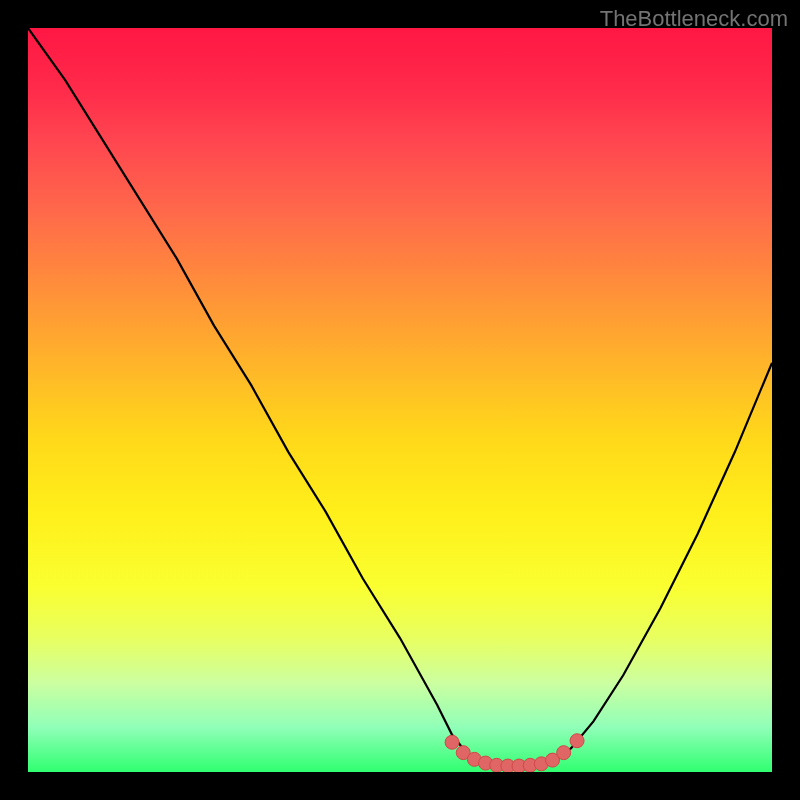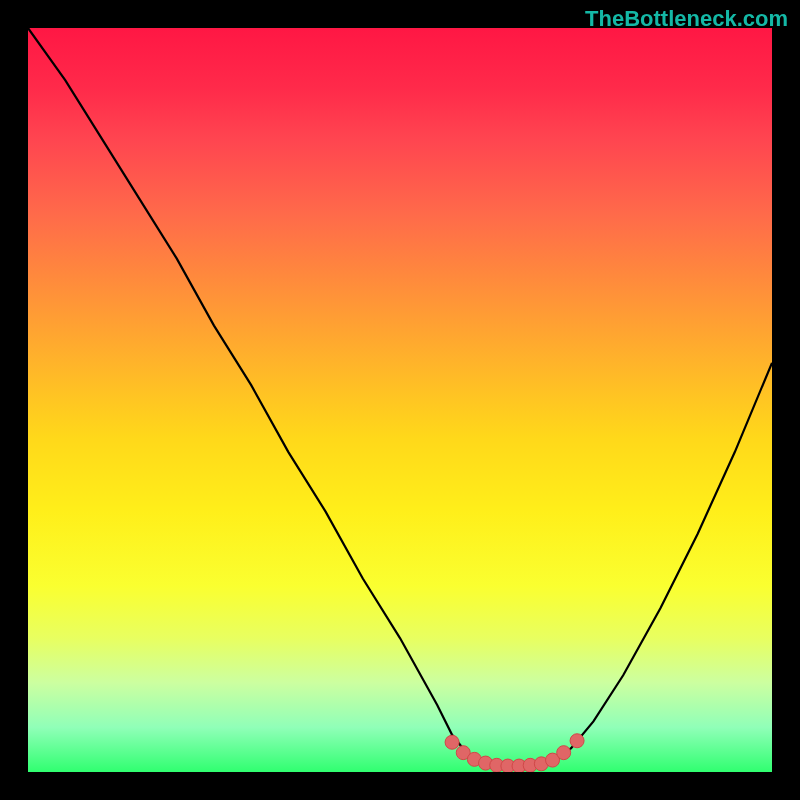--- a/index.html
+++ b/index.html
@@ -9,23 +9,23 @@
     height: 800px;
     background: #000;
     position: relative;
     font-family: Arial, sans-serif;
     overflow: hidden;
   }
   .watermark {
     position: absolute;
     top: 6px;
     right: 12px;
-    color: #14b8a6;
+    color: #737373;
     font-size: 22px;
-    font-weight: bold;
+    font-weight: normal;
     z-index: 10;
   }
   .plot-area {
     position: absolute;
     left: 28px;
     top: 28px;
     width: 744px;
     height: 744px;
     overflow: hidden;
   }

